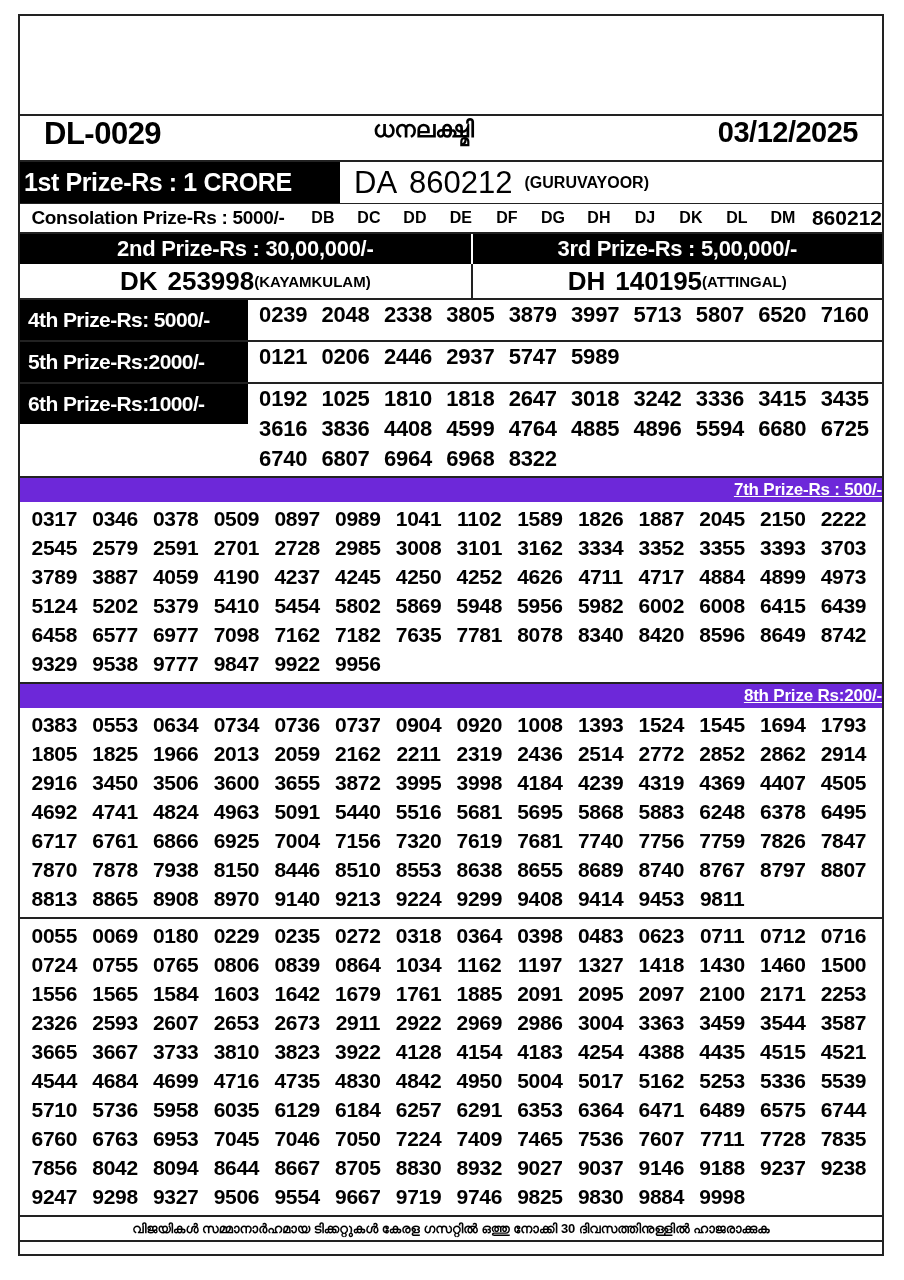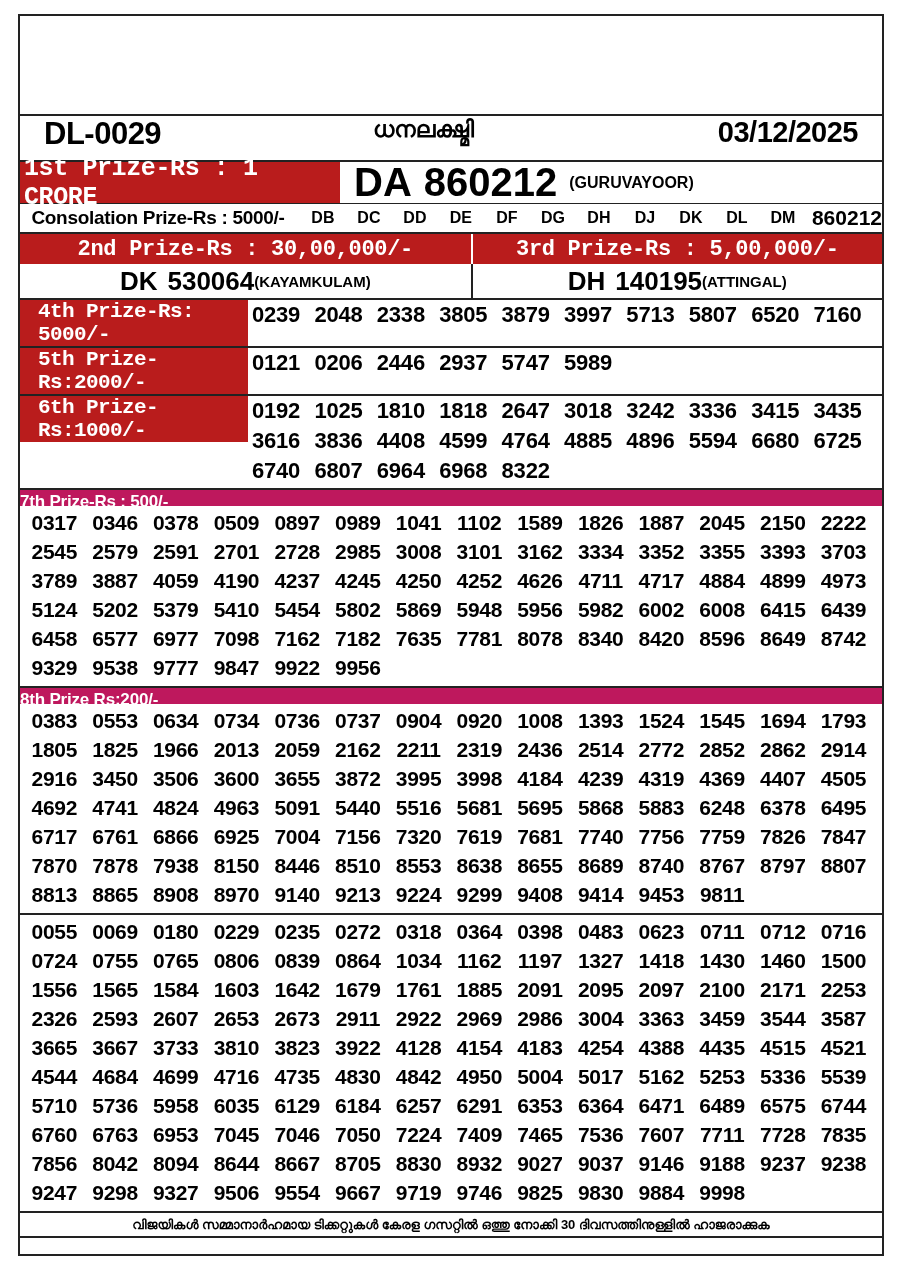--- a/index.html
+++ b/index.html
@@ -59,28 +59,27 @@
   .hdr-date {
     font-size: 29px;
     font-weight: bold;
     letter-spacing: -0.5px;
     white-space: nowrap;
     margin-left: 32px;
   }
 
   
   .chip {
-    background: #b91c1c;
+    background: #000000;
     color: #fff;
     font-weight: bold;
     display: flex;
     align-items: center;
     justify-content: center;
     box-sizing: border-box;
-    font-family: Liberation Mono, monospace;
   }
 
   
   .row1 {
     display: flex;
     align-items: stretch;
     height: 42px;
     border-bottom: 1px solid #222;
     box-sizing: border-box;
   }
@@ -91,21 +90,21 @@
     justify-content: flex-start;
     padding-left: 4px;
   }
   .row1 .val {
     flex: 1;
     display: flex;
     align-items: center;
     padding-left: 14px;
     gap: 12px;
   }
-  .p1num { font-size: 40px; font-weight: bold; letter-spacing: 0px; }
+  .p1num { font-size: 31px; font-weight: normal; letter-spacing: 0px; }
   .place { font-size: 16px; font-weight: bold; }
 
   
   .rowc {
     display: flex;
     align-items: stretch;
     height: 30px;
     border-bottom: 2px solid #222;
     box-sizing: border-box;
   }
@@ -172,54 +171,55 @@
     box-sizing: border-box;
   }
   .rowL .labelcol {
     width: 228px;
     flex: 0 0 228px;
     display: flex;
     flex-direction: column;
     box-sizing: border-box;
   }
   .rowL .labelcol .chip {
-    height: 46px;
+    height: 40px;
     font-size: 21px;
     letter-spacing: -0.6px;
     justify-content: flex-start;
-    padding-left: 18px;
+    padding-left: 8px;
   }
   .rowL .labelcol .filler { flex: 1; background: #fff; }
   .rowL .numcol {
     flex: 1;
     padding: 0 6px 2px 4px;
     box-sizing: border-box;
   }
 
   .numrow {
     display: flex;
     height: 30px;
     align-items: center;
   }
   .numrow span {
     font-size: 22px;
     font-weight: bold;
     letter-spacing: -0.2px;
+    text-align: center;
   }
   
   .cols10 span { width: 10%; }
 
   
   .banner {
-    background: #be185d;
+    background: #6d28d9;
     color: #fff;
-    text-align: left;
+    text-align: right;
     font-size: 17px;
     font-weight: bold;
-    height: 16px;
+    height: 24px;
     line-height: 24px;
     letter-spacing: -0.2px;
   }
   .banner u { text-decoration: underline; }
   .gridblock {
     border-bottom: 2px solid #222;
     box-sizing: border-box;
     padding: 2px 8px 4px 4px;
   }
   .cols14 { display: flex; height: 29px; align-items: center; }
@@ -281,21 +281,21 @@
     </div>
   </div>
 
   <div class="row23head">
     <div class="chip c-left">2nd Prize-Rs : 30,00,000/-</div>
     <div class="chip c-right">3rd Prize-Rs : 5,00,000/-</div>
   </div>
   <div class="row23val">
     <div class="cell c-left">
       <span class="p23num">DK</span>
-      <span class="p23num" style="margin-left:10px">530064</span>
+      <span class="p23num" style="margin-left:10px">253998</span>
       <span class="p23place">(KAYAMKULAM)</span>
     </div>
     <div class="cell c-right">
       <span class="p23num">DH</span>
       <span class="p23num" style="margin-left:10px">140195</span>
       <span class="p23place">(ATTINGAL)</span>
     </div>
   </div>
 
   <div class="rowL">

